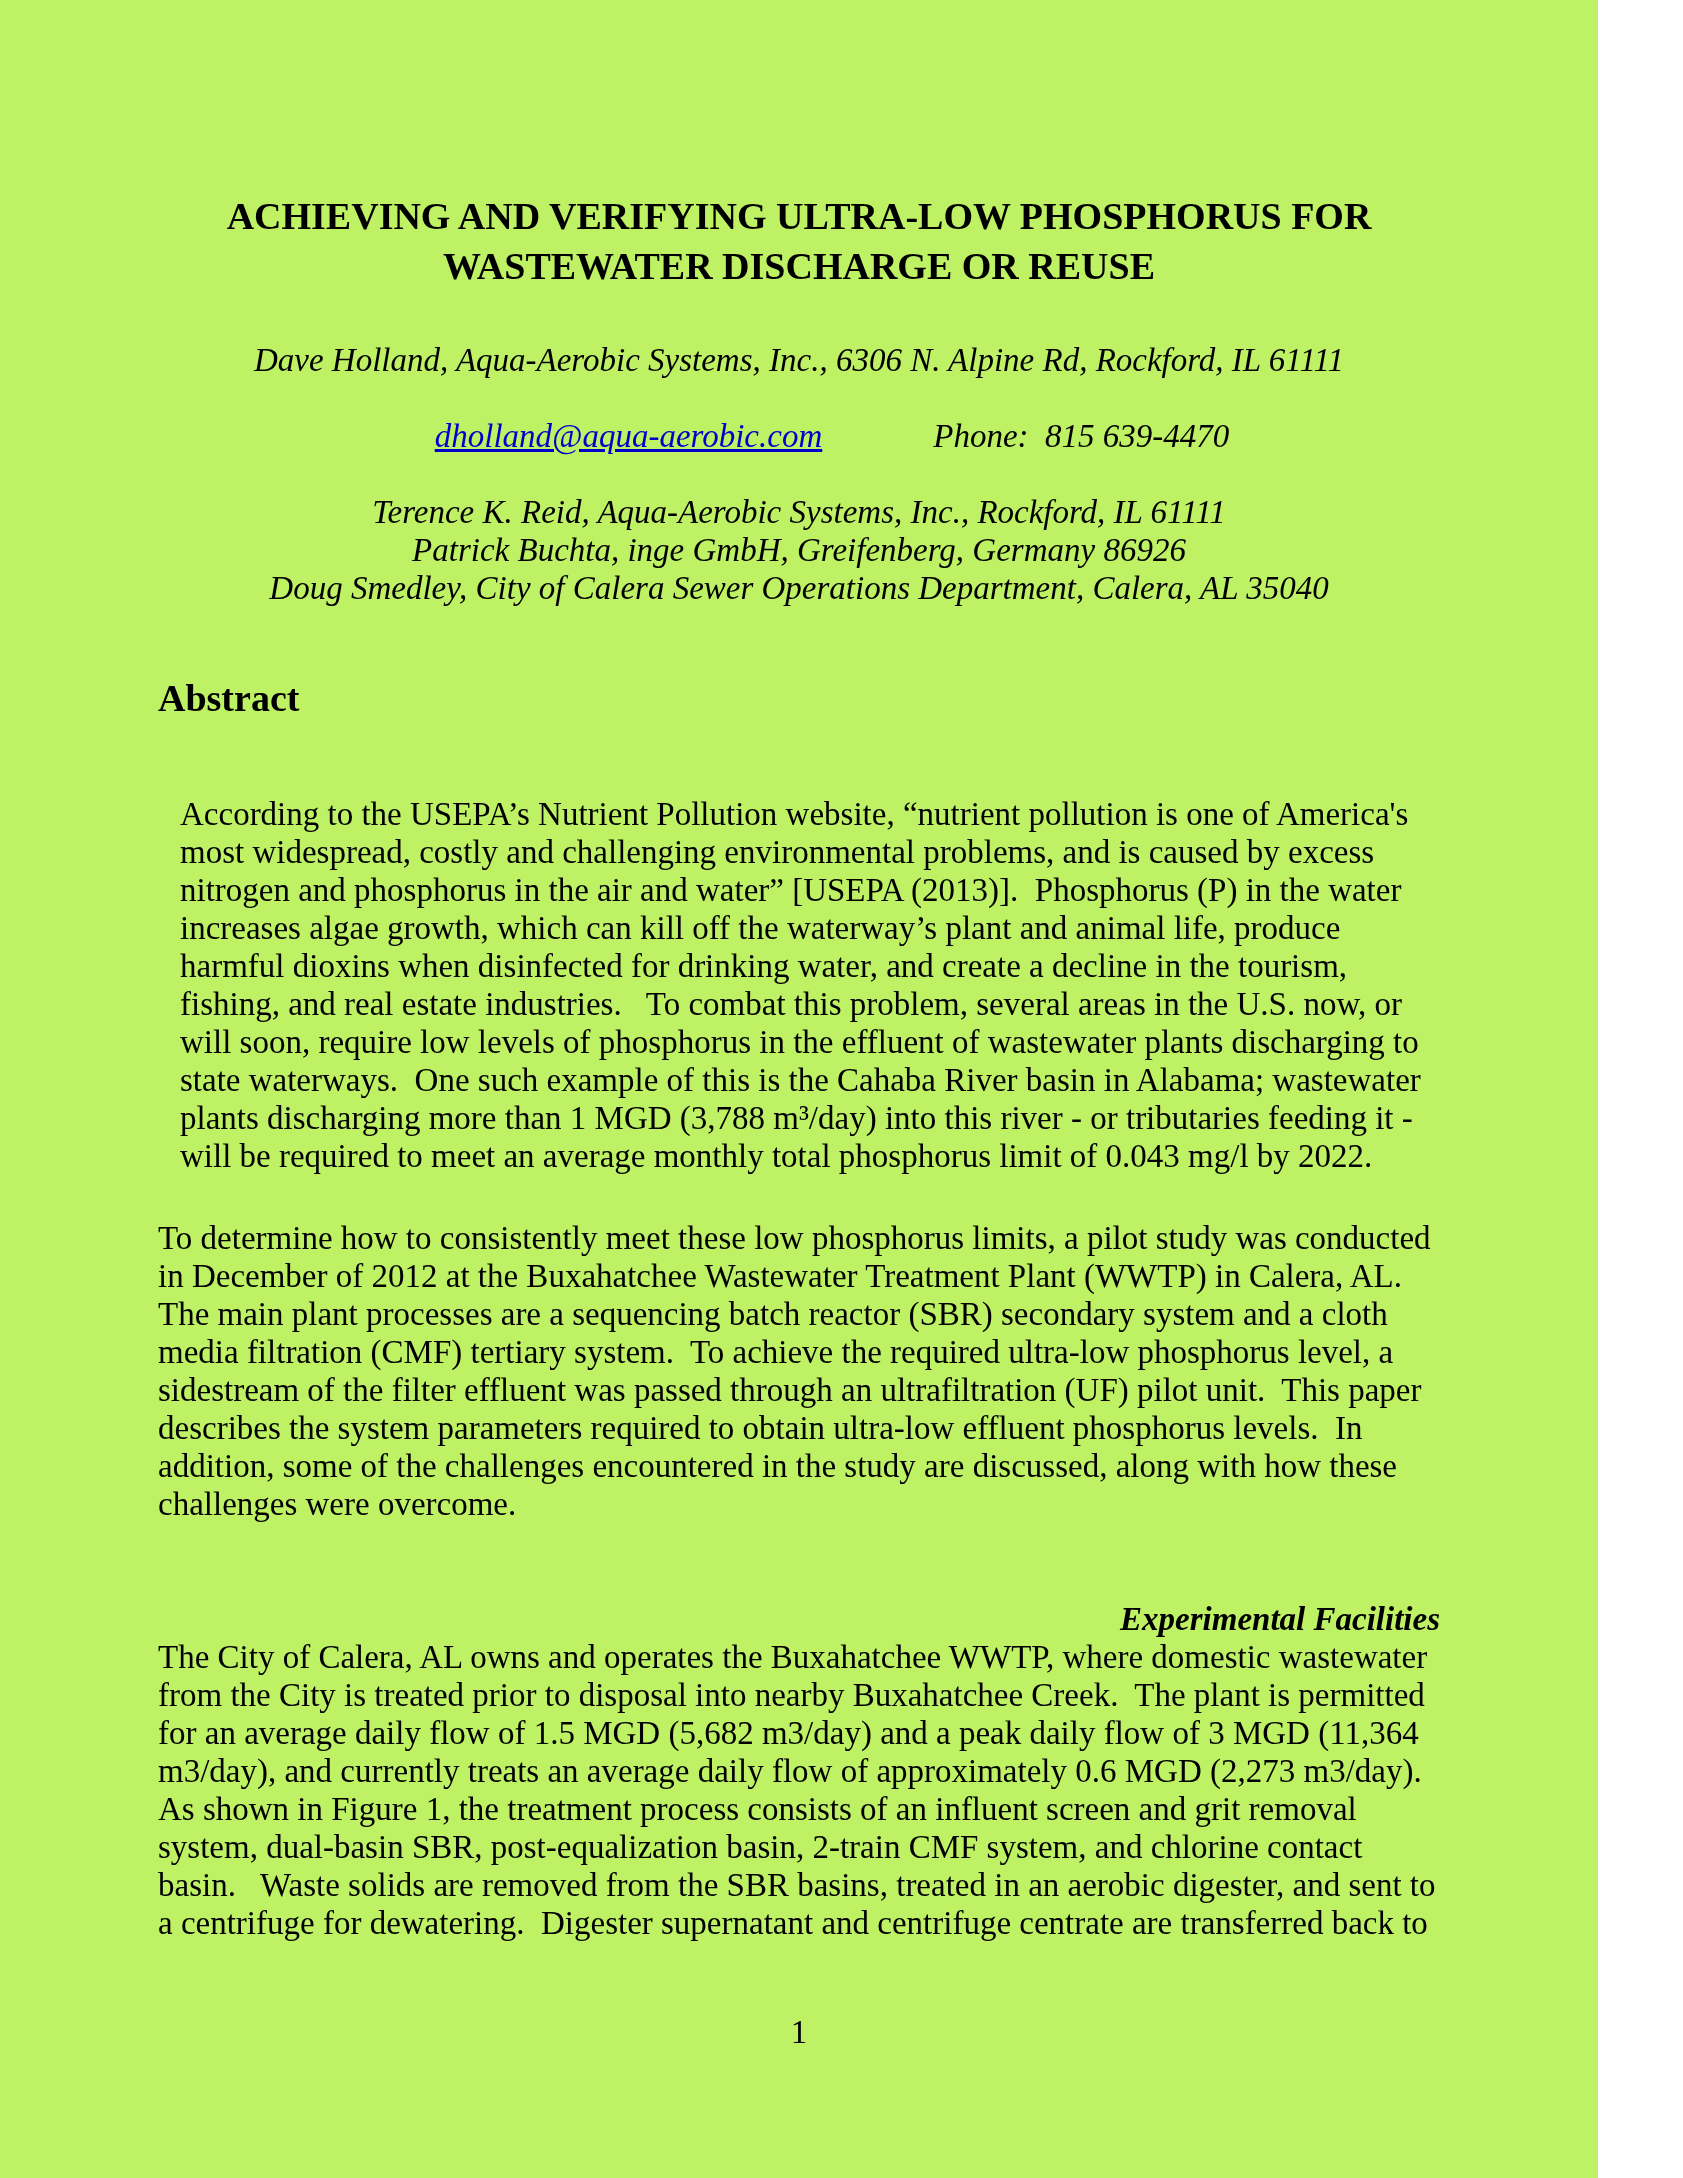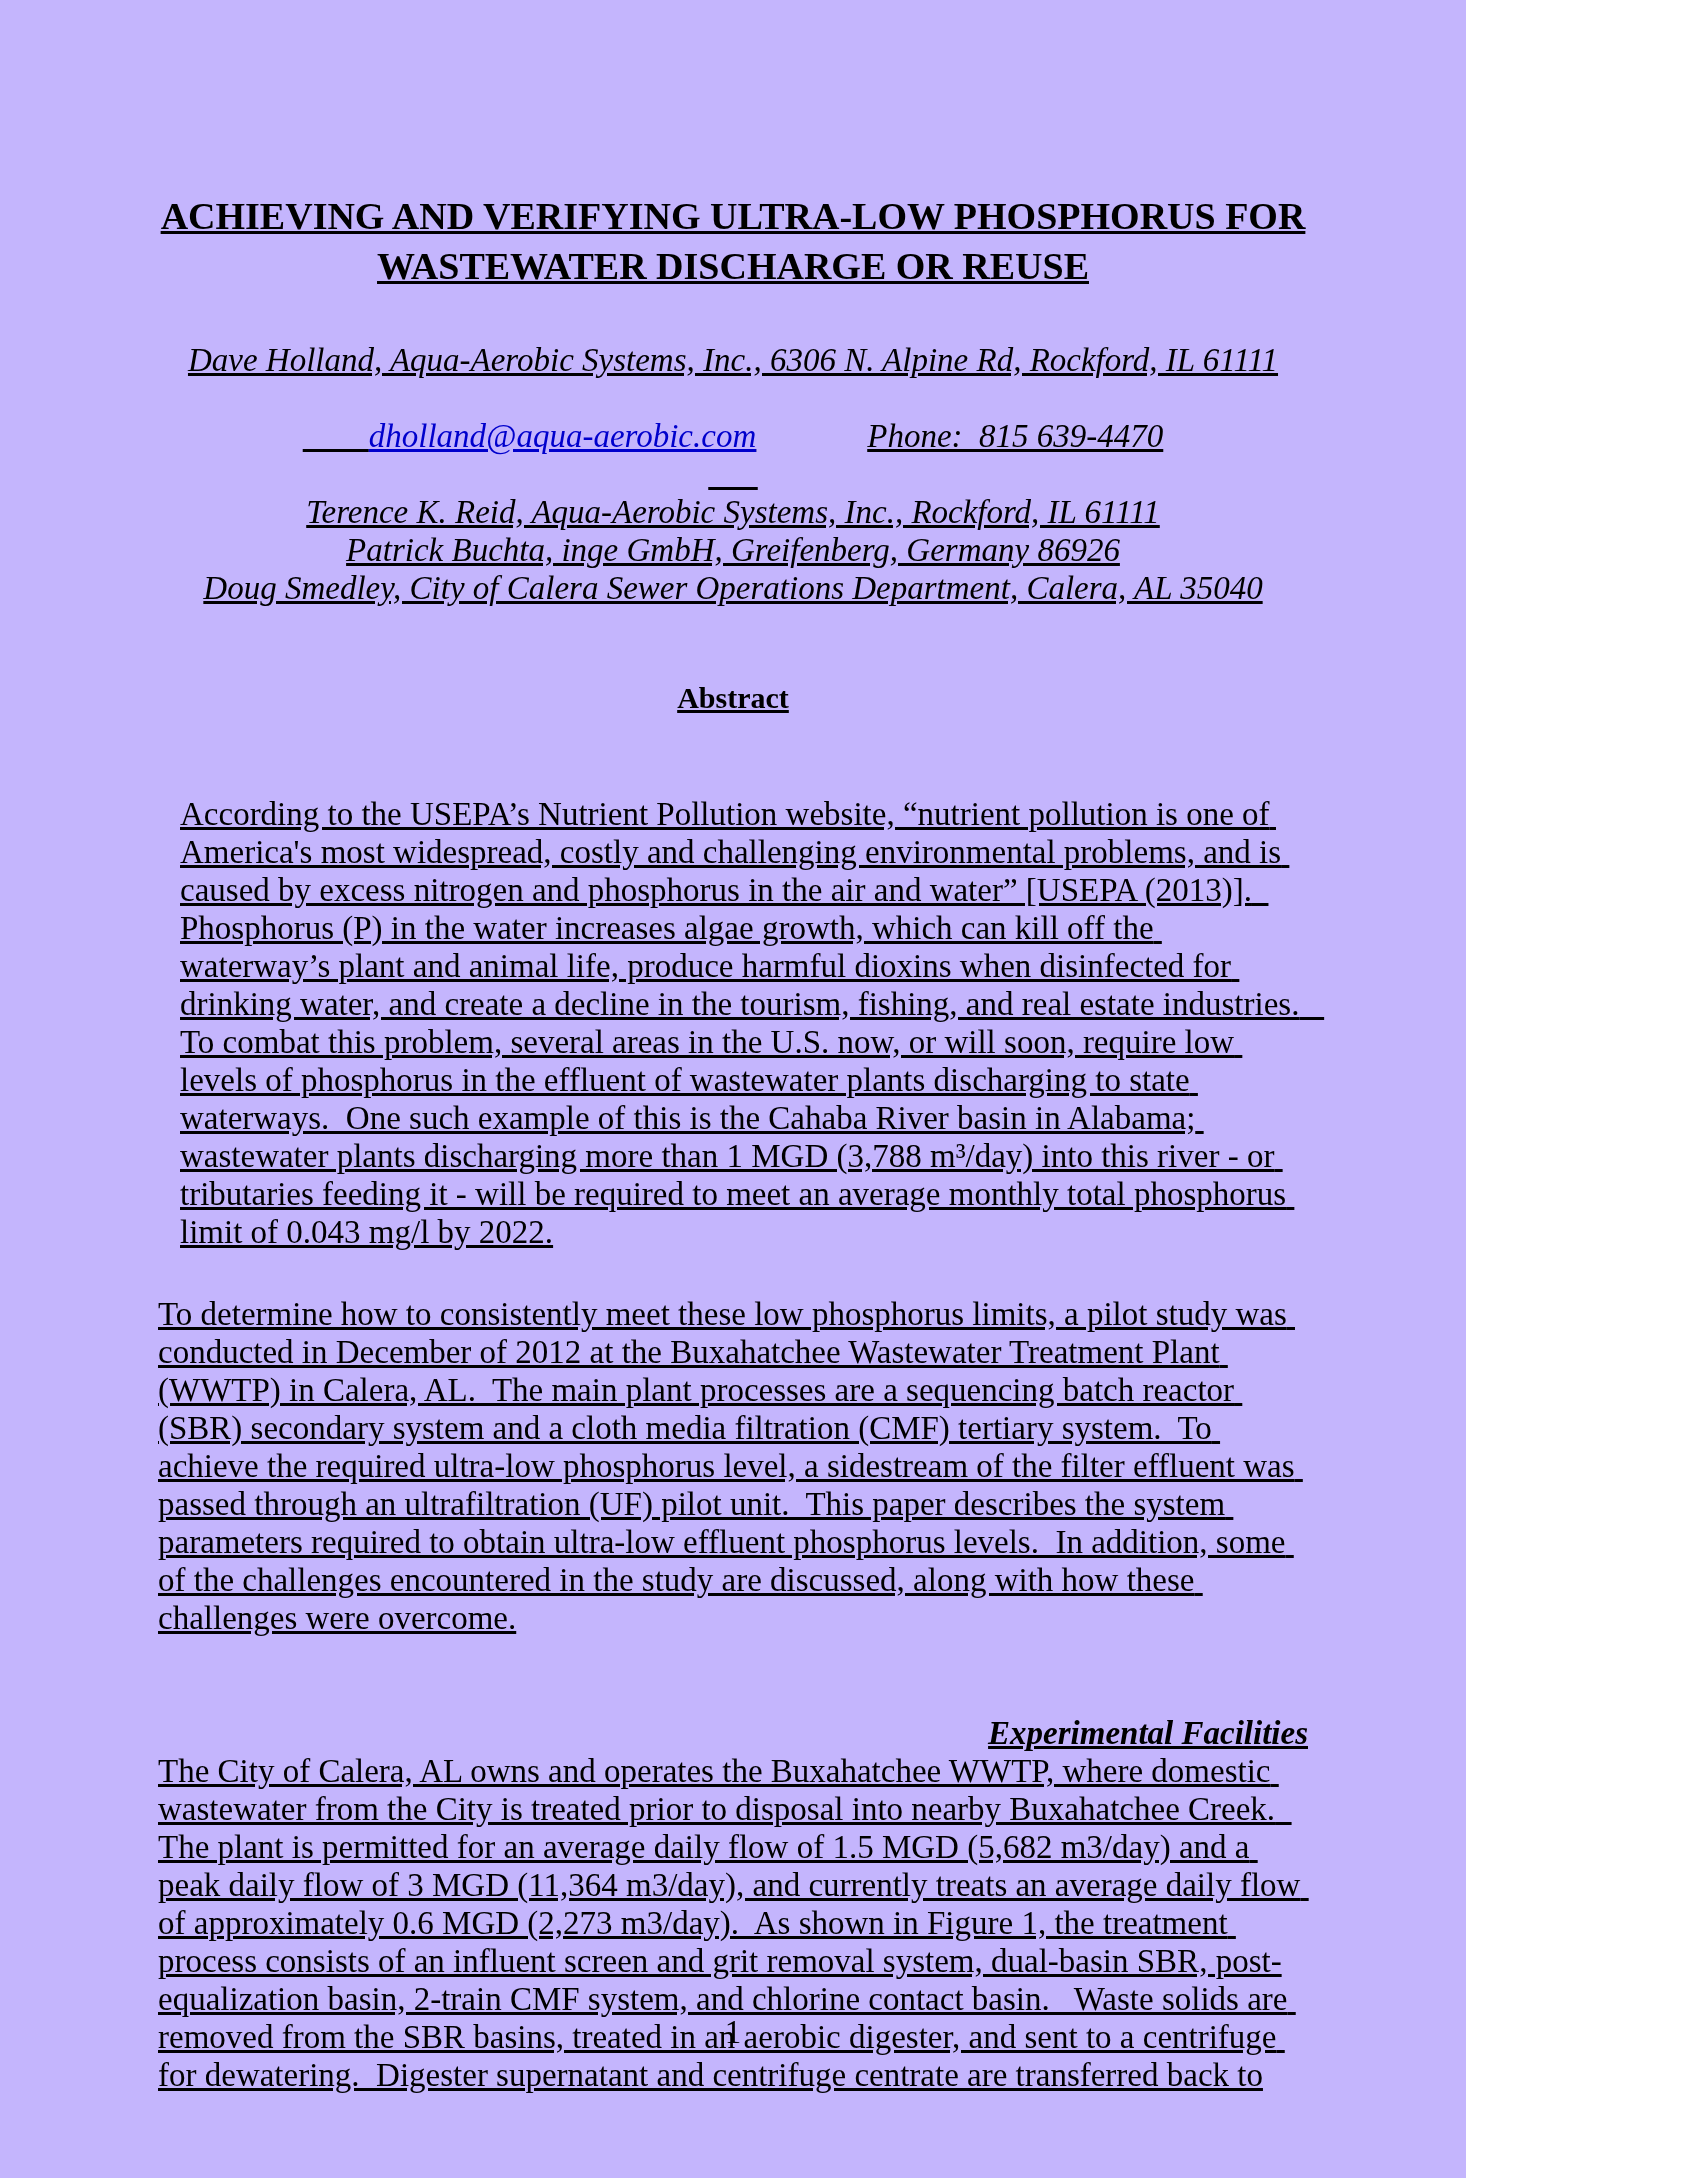--- a/index.html
+++ b/index.html
@@ -2,27 +2,26 @@
 <html><head>
 <meta charset="utf-8">
 <style>
   html, body {
     margin: 0;
     padding: 0;
     background: #ffffff;
   }
   .page {
     position: relative;
-    width: 1466px;
+    width: 1598px;
     height: 2178px;
-    background: #c4b5fd;
+    background: #bef264;
     color: #000000;
     font-family: "Liberation Serif", "DejaVu Serif", serif;
     overflow: hidden;
-    text-decoration: underline;
   }
   .content {
     padding: 191px 158px 0 158px;
   }
   .title-block {
     text-align: center;
     font-weight: bold;
     font-size: 38px;
     line-height: 50px;
     letter-spacing: 0px;
@@ -41,23 +40,23 @@
     color: #0000cc;
     text-decoration: underline;
     cursor: pointer;
   }
   .email-phone-gap {
     display: inline-block;
     width: 111px;
   }
   .section-heading {
     margin-top: 69px;
-    text-align: center;
+    text-align: left;
     font-weight: bold;
-    font-size: 30px;
+    font-size: 38px;
     line-height: 44px;
   }
   .section-heading.methods {
     margin-top: 83px;
   }
   .body-paragraph {
     font-size: 33px;
     line-height: 38px;
     white-space: pre-wrap;
     text-align: left;

